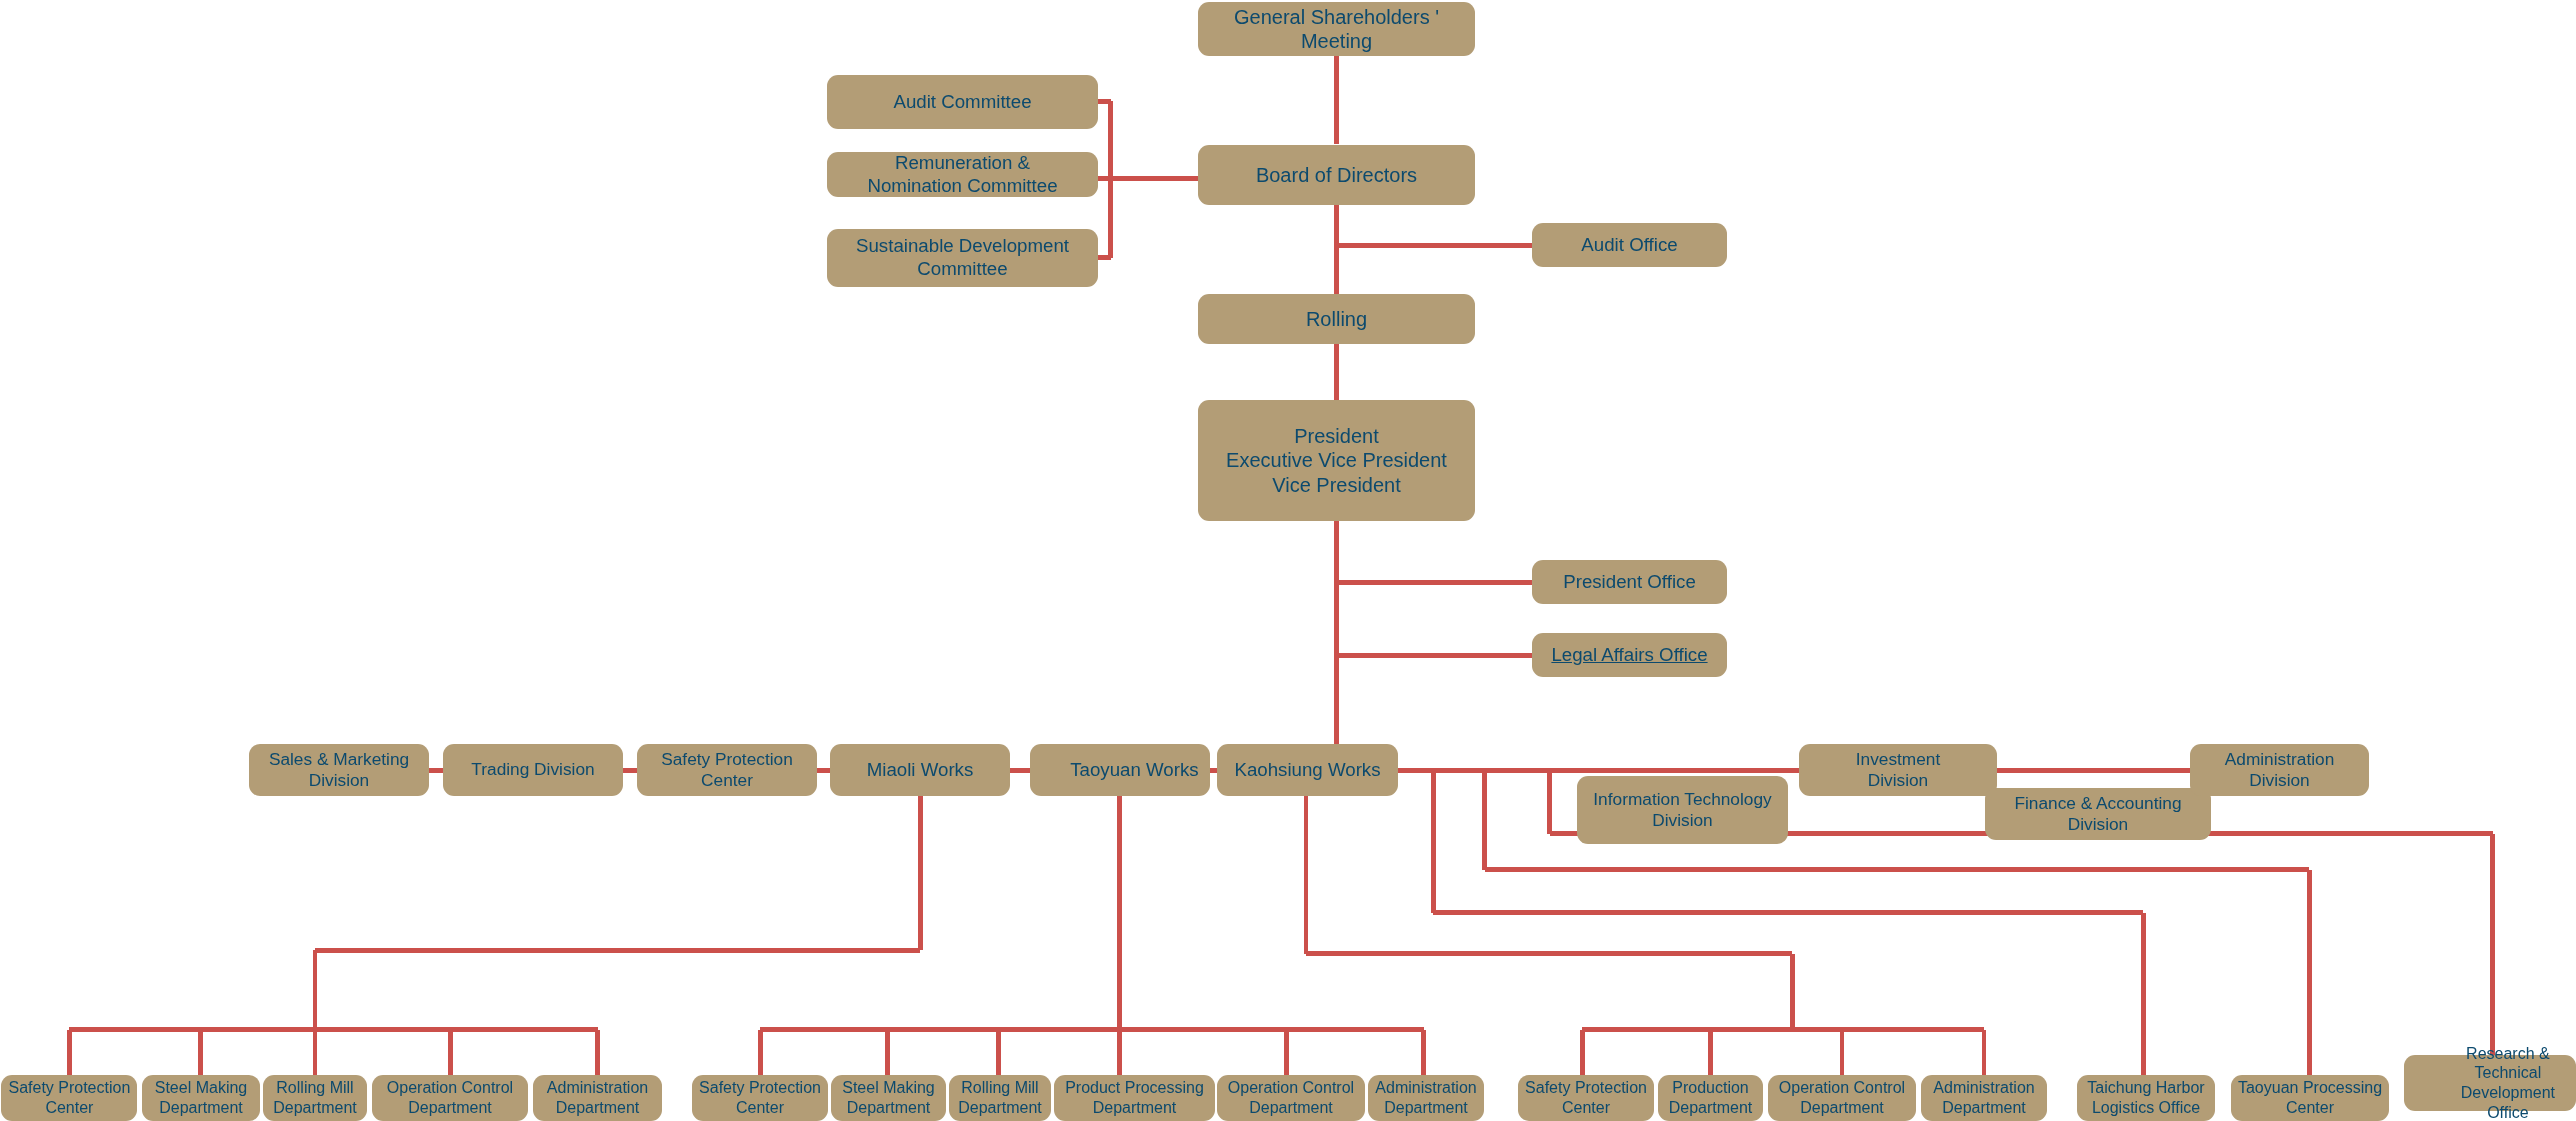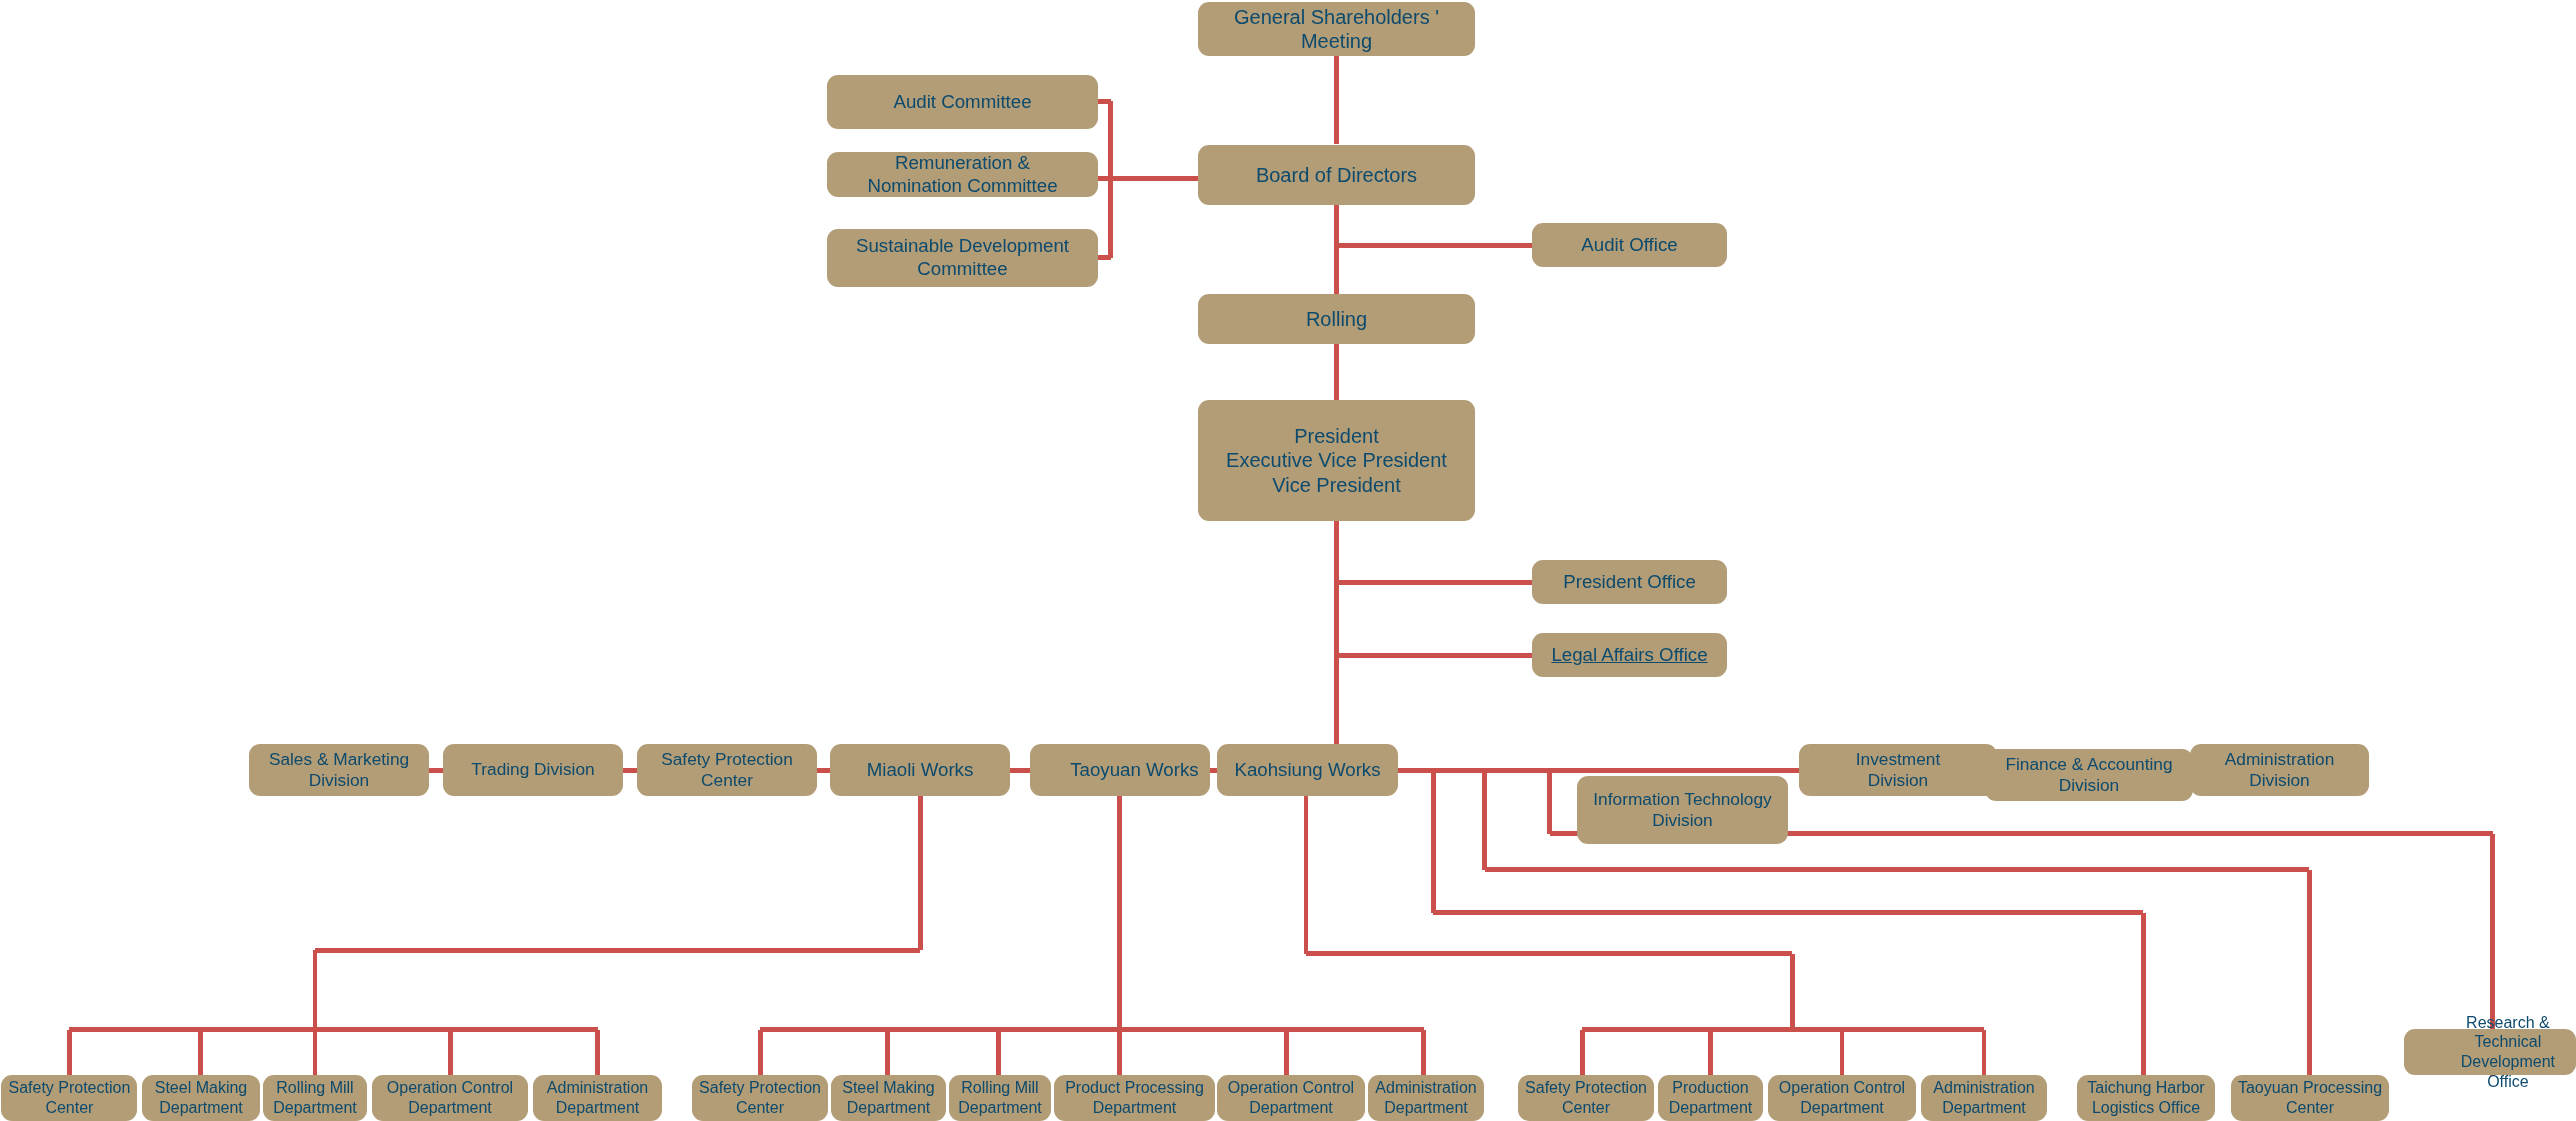--- a/index.html
+++ b/index.html
@@ -168,21 +168,21 @@
   <div class="node t-sm" style="left:1577px;top:776px;width:211px;height:68px;">
     <span>Information Technology
 Division</span>
   </div>
 
   <div class="node t-sm" style="left:1799px;top:744px;width:198px;height:52px;">
     <span>Investment
 Division</span>
   </div>
 
-  <div class="node t-sm" style="left:1985px;top:749px;width:208px;height:52px;">
+  <div class="node t-sm" style="left:1985px;top:788px;width:226px;height:52px;">
     <span>Finance &amp; Accounting
 Division</span>
   </div>
 
   <div class="node t-sm" style="left:2190px;top:744px;width:179px;height:52px;">
     <span>Administration
 Division</span>
   </div>
 
   <div class="node t-xs" style="left:1.4px;top:1075px;width:136px;height:46px;">
@@ -263,19 +263,19 @@
   <div class="node t-xs" style="left:2077px;top:1075px;width:138px;height:46px;">
     <span>Taichung Harbor
 Logistics Office</span>
   </div>
 
   <div class="node t-xs" style="left:2231px;top:1075px;width:158px;height:46px;">
     <span>Taoyuan Processing
 Center</span>
   </div>
 
-  <div class="node t-xs" style="left:2404px;top:1029px;width:172px;height:46px;padding-left:40px;">
+  <div class="node t-xs" style="left:2404px;top:1055px;width:172px;height:56px;padding-left:40px;">
     <span>Research &amp; Technical
 Development Office</span>
   </div>
 
 </div>
 
 
 </body></html>

